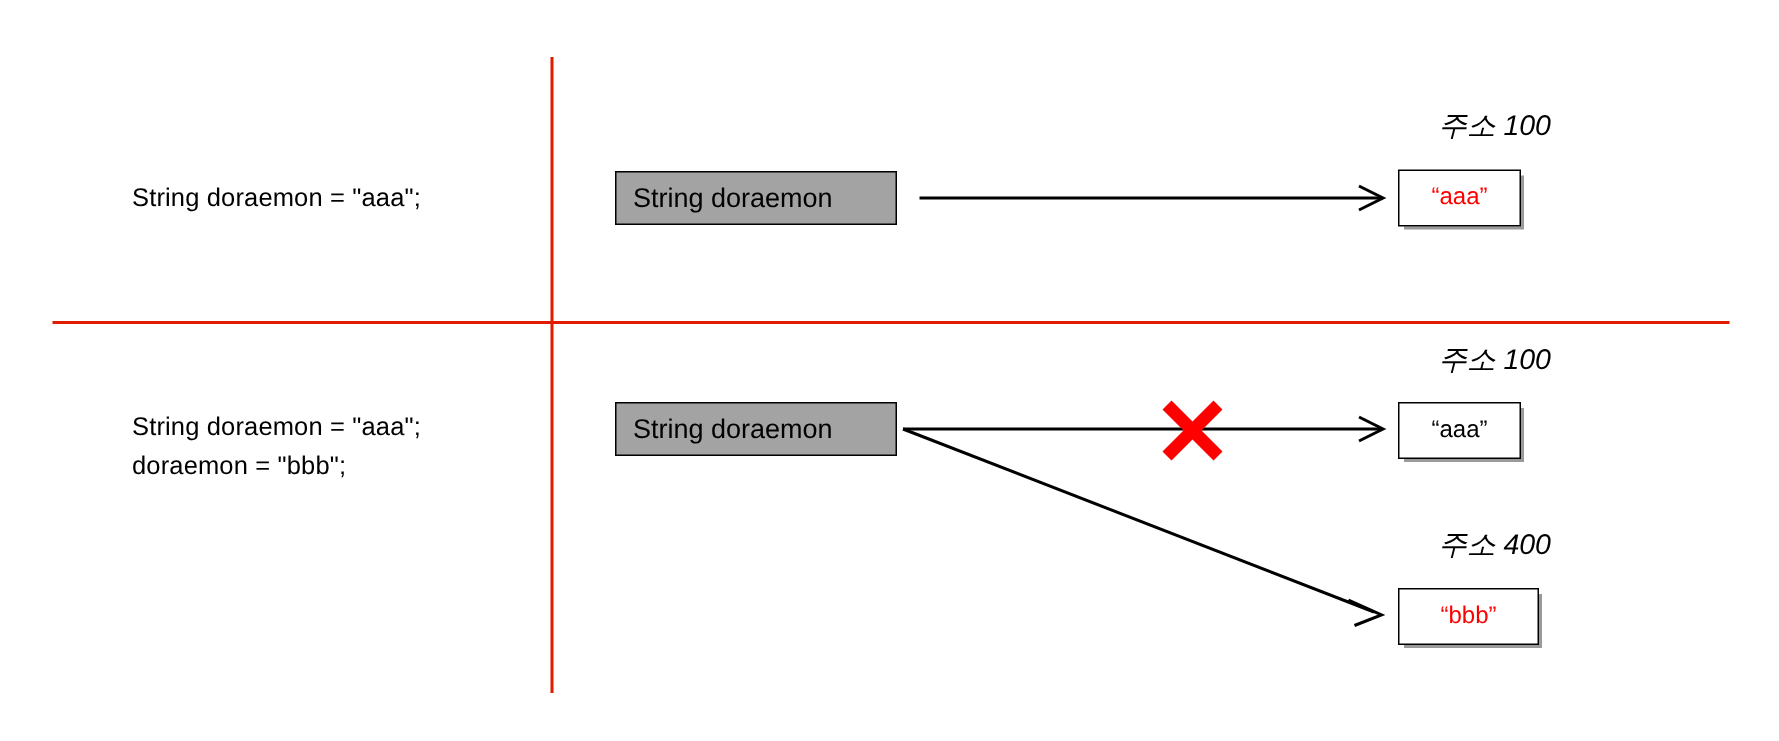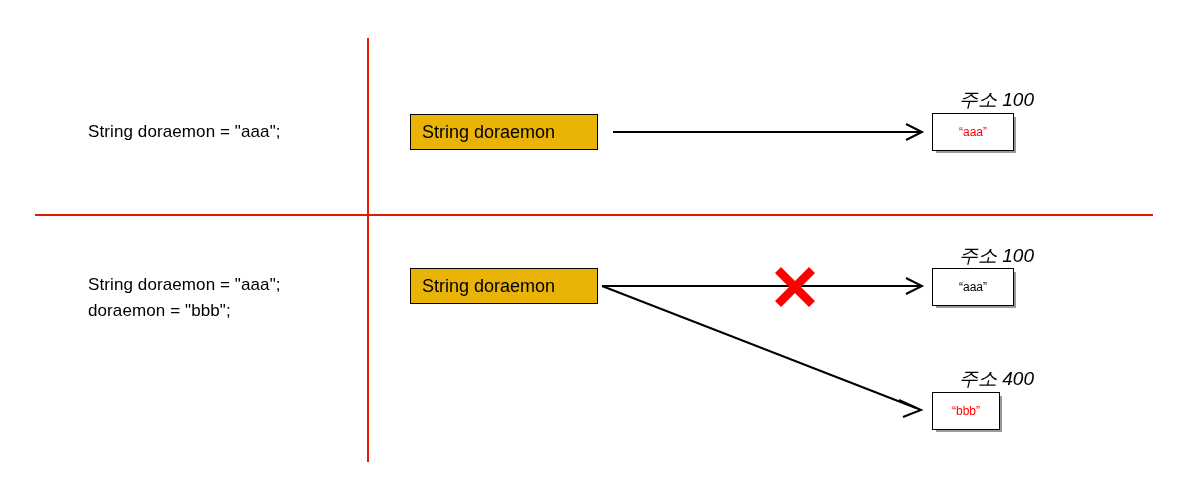--- a/index.html
+++ b/index.html
@@ -45,58 +45,57 @@
     white-space: pre-line;
     letter-spacing: 0.1px;
   }
   #code-1 { left: 88px; top: 119px; }
   #code-2 { left: 88px; top: 272px; }
 
   
   .var-box {
     position: absolute;
     border: 1px solid #000000;
-    background: #eab308;
+    background: #a3a3a3;
     display: flex;
     align-items: center;
     justify-content: flex-start;
     padding-left: 11px;
     box-sizing: border-box;
     font-size: 18px;
     color: #000000;
   }
   #var-box-1 { left: 410px; top: 114px; width: 188px; height: 36px; }
   #var-box-2 { left: 410px; top: 268px; width: 188px; height: 36px; }
 
   
   .value-box {
     position: absolute;
     border: 1px solid #000000;
     background: #ffffff;
     box-sizing: border-box;
     display: flex;
     align-items: center;
     justify-content: center;
-    font-size: 12px;
+    font-size: 16px;
     box-shadow: 3px 3px 0 -1px #9a9a9a;
   }
   .value-box.red  { color: #FF0000; }
   .value-box.black{ color: #000000; }
   #value-box-1 { left: 932px; top: 113px; width: 82px; height: 38px; }
   #value-box-2 { left: 932px; top: 268px; width: 82px; height: 38px; }
-  #value-box-3 { left: 932px; top: 392px; width: 68px; height: 38px; }
+  #value-box-3 { left: 932px; top: 392px; width: 94px; height: 38px; }
 
   
   .addr-label {
     position: absolute;
     font-style: italic;
     font-size: 19px;
     color: #000000;
     white-space: nowrap;
-    margin-top: 16px;
   }
   #addr-1 { left: 959px; top: 71px; }
   #addr-2 { left: 959px; top: 227px; }
   #addr-3 { left: 959px; top: 350px; }
 
   
   #arrows {
     position: absolute;
     left: 0;
     top: 0;

